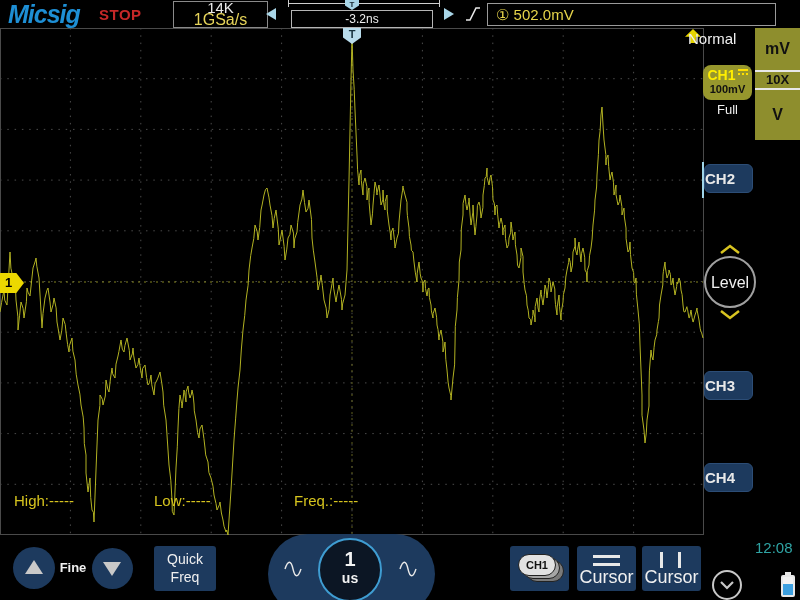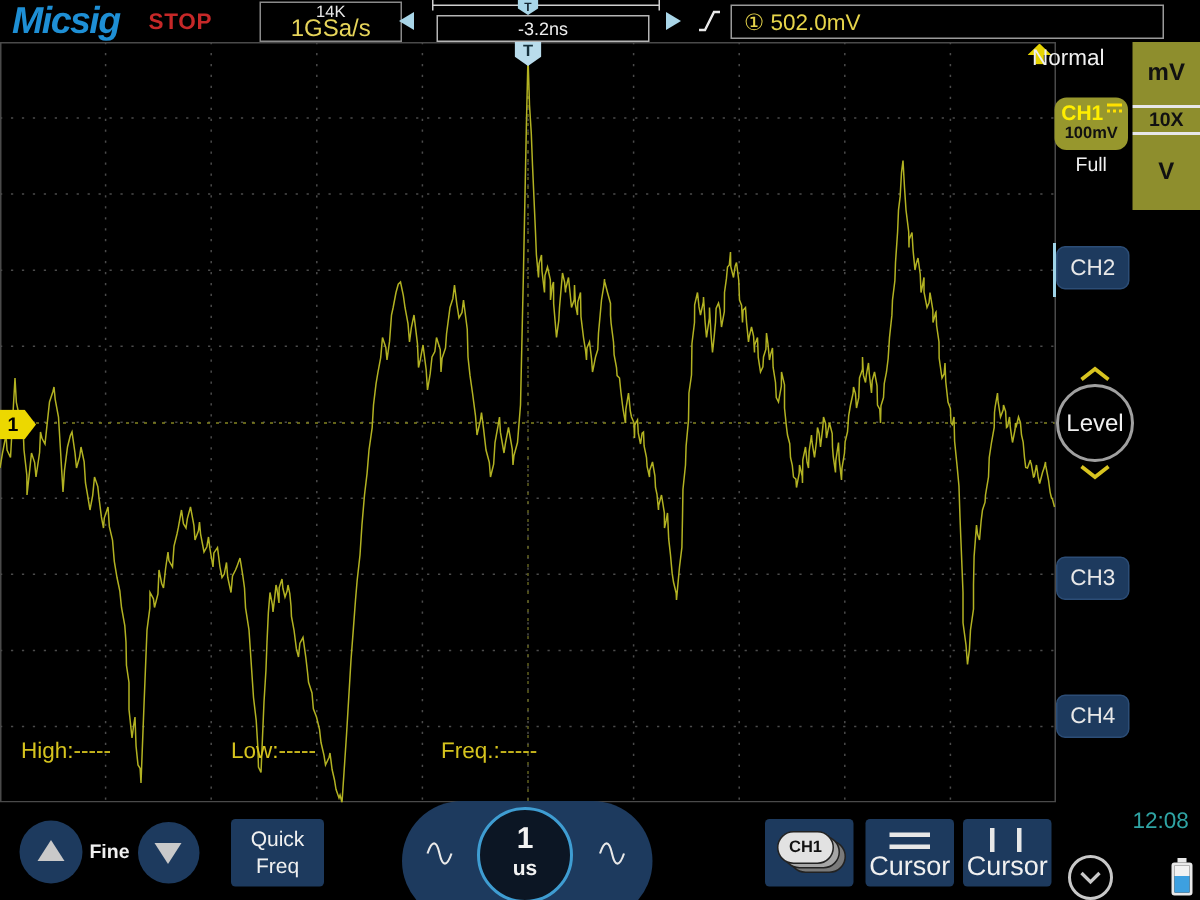--- a/index.html
+++ b/index.html
@@ -3,21 +3,21 @@
 <meta charset="utf-8">
 <style>
   html,body{margin:0;padding:0;background:#000;}
   #screen{position:relative;width:800px;height:600px;background:#000;overflow:hidden;
           font-family:"Liberation Sans",sans-serif;-webkit-font-smoothing:antialiased;}
   .abs{position:absolute;}
   
   #logo{left:8px;top:0px;font-size:25px;font-weight:bold;font-style:italic;color:#1e8fd5;letter-spacing:-1px;}
   #stop{left:99px;top:6px;font-size:15px;font-weight:bold;color:#c62828;letter-spacing:.5px;}
   #srate-box{left:173px;top:1px;width:93px;height:25px;border:1px solid #8a8a8a;text-align:center;}
-  #srate-box .mem{font-size:11px;color:#e8e8e8;line-height:12px;}
+  #srate-box .mem{font-size:15px;color:#e8e8e8;line-height:12px;}
   #srate-box .rate{font-size:16px;color:#e6d45a;line-height:12px;}
   .tri{width:0;height:0;}
   #tri-left{left:266px;top:8px;border-top:6px solid transparent;border-bottom:6px solid transparent;border-right:10px solid #a9d6e8;}
   #tri-right{left:444px;top:8px;border-top:6px solid transparent;border-bottom:6px solid transparent;border-left:10px solid #a9d6e8;}
   #tl-line{left:288px;top:3px;width:152px;height:1px;background:#cfcfcf;}
   #tl-tick-l{left:288px;top:0px;width:1px;height:7px;background:#cfcfcf;}
   #tl-tick-r{left:439px;top:0px;width:1px;height:7px;background:#cfcfcf;}
   #tl-tmark{left:345px;top:0px;width:14px;height:10px;background:#a9d6e8;color:#14242e;font-size:8px;font-weight:bold;
             text-align:center;line-height:9px;clip-path:polygon(0 0,100% 0,100% 55%,50% 100%,0 55%);}
   #tpos-box{left:291px;top:10px;width:140px;height:16px;border:1px solid #b5b5b5;color:#eee;font-size:12px;text-align:center;line-height:16px;}
@@ -48,21 +48,21 @@
   #scale-v{left:755px;top:90px;width:45px;height:50px;font-size:16px;line-height:50px;}
   .wsep{left:755px;width:45px;height:2px;background:#e8e8e8;}
   #sep1{top:70px;} #sep2{top:88px;}
   #ch1-btn{left:703px;top:65px;width:49px;height:35px;background:#97972d;border-radius:8px;text-align:center;}
   #ch1-btn .l1{font-size:14px;font-weight:bold;color:#ffee00;line-height:16px;margin-top:2px;}
   #ch1-btn .l2{font-size:11px;font-weight:bold;color:#111;line-height:13px;}
   .dc-icon{display:inline-block;width:10px;height:7px;border-top:2px solid #ffe000;position:relative;top:-2px;margin-left:2px;}
   .dc-icon::after{content:"";position:absolute;top:2px;left:0;right:0;border-top:2px dotted #ffe000;}
   #ch1-full{left:703px;top:102px;width:49px;text-align:center;color:#f0f0f0;font-size:13px;}
   .chbtn{width:49px;height:29px;background:#1d3a5e;border:1px solid #2c4d76;border-radius:6px;color:#e8e8e8;
-         font-size:15px;font-weight:normal;text-align:center;line-height:28px;box-sizing:border-box;}
+         font-size:15px;font-weight:bold;text-align:left;line-height:28px;box-sizing:border-box;}
   #ch2-btn{left:704px;top:164px;} #ch3-btn{left:704px;top:371px;} #ch4-btn{left:704px;top:463px;}
   #level-knob{left:704px;top:256px;width:52px;height:52px;border:2px solid #a0a0a0;border-radius:50%;
          color:#f0f0f0;font-size:16px;text-align:center;line-height:50px;box-sizing:border-box;}
   .chev{left:717px;} 
   
   .navy{background:#1d3a5e;}
   .circbtn{width:42px;height:42px;border-radius:50%;}
   #up-btn{left:13px;top:547px;} #down-btn{left:92px;top:548px;width:41px;height:41px;}
   #up-btn .tri{position:absolute;left:12px;top:13px;border-left:9px solid transparent;border-right:9px solid transparent;border-bottom:14px solid #c9c9c9;}
   #down-btn .tri{position:absolute;left:11px;top:14px;border-left:9px solid transparent;border-right:9px solid transparent;border-top:14px solid #c9c9c9;}

